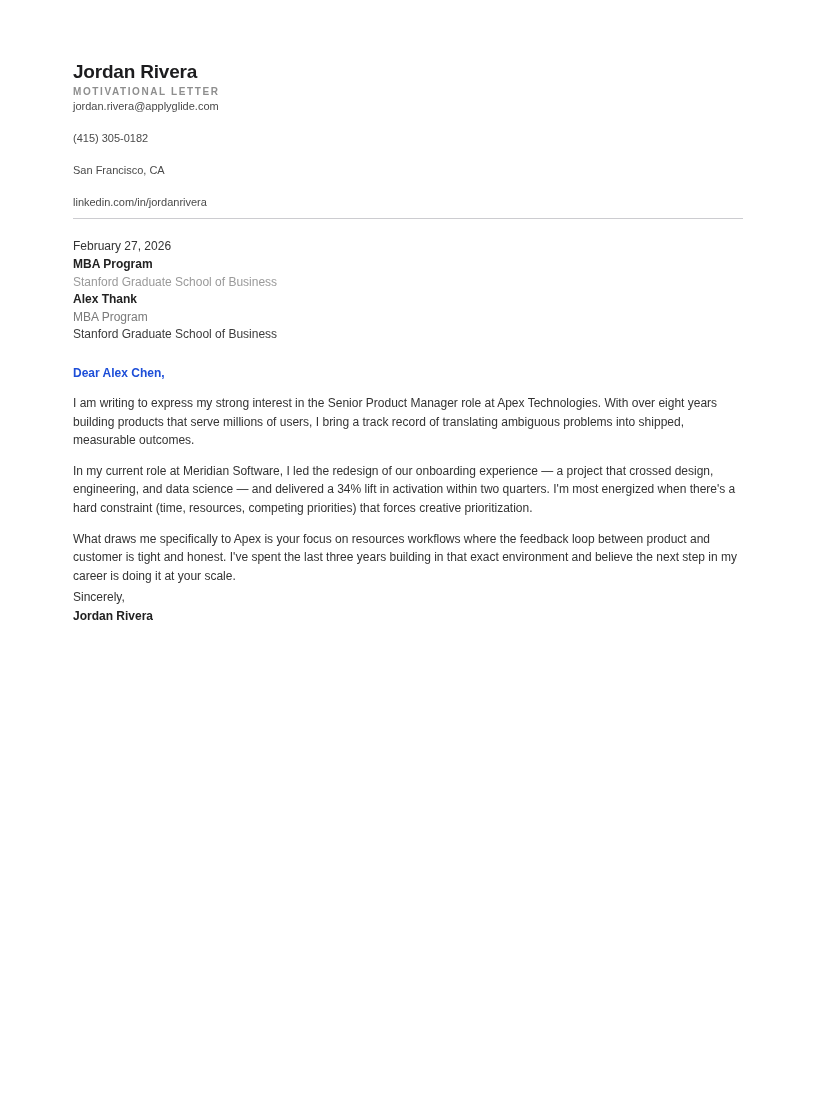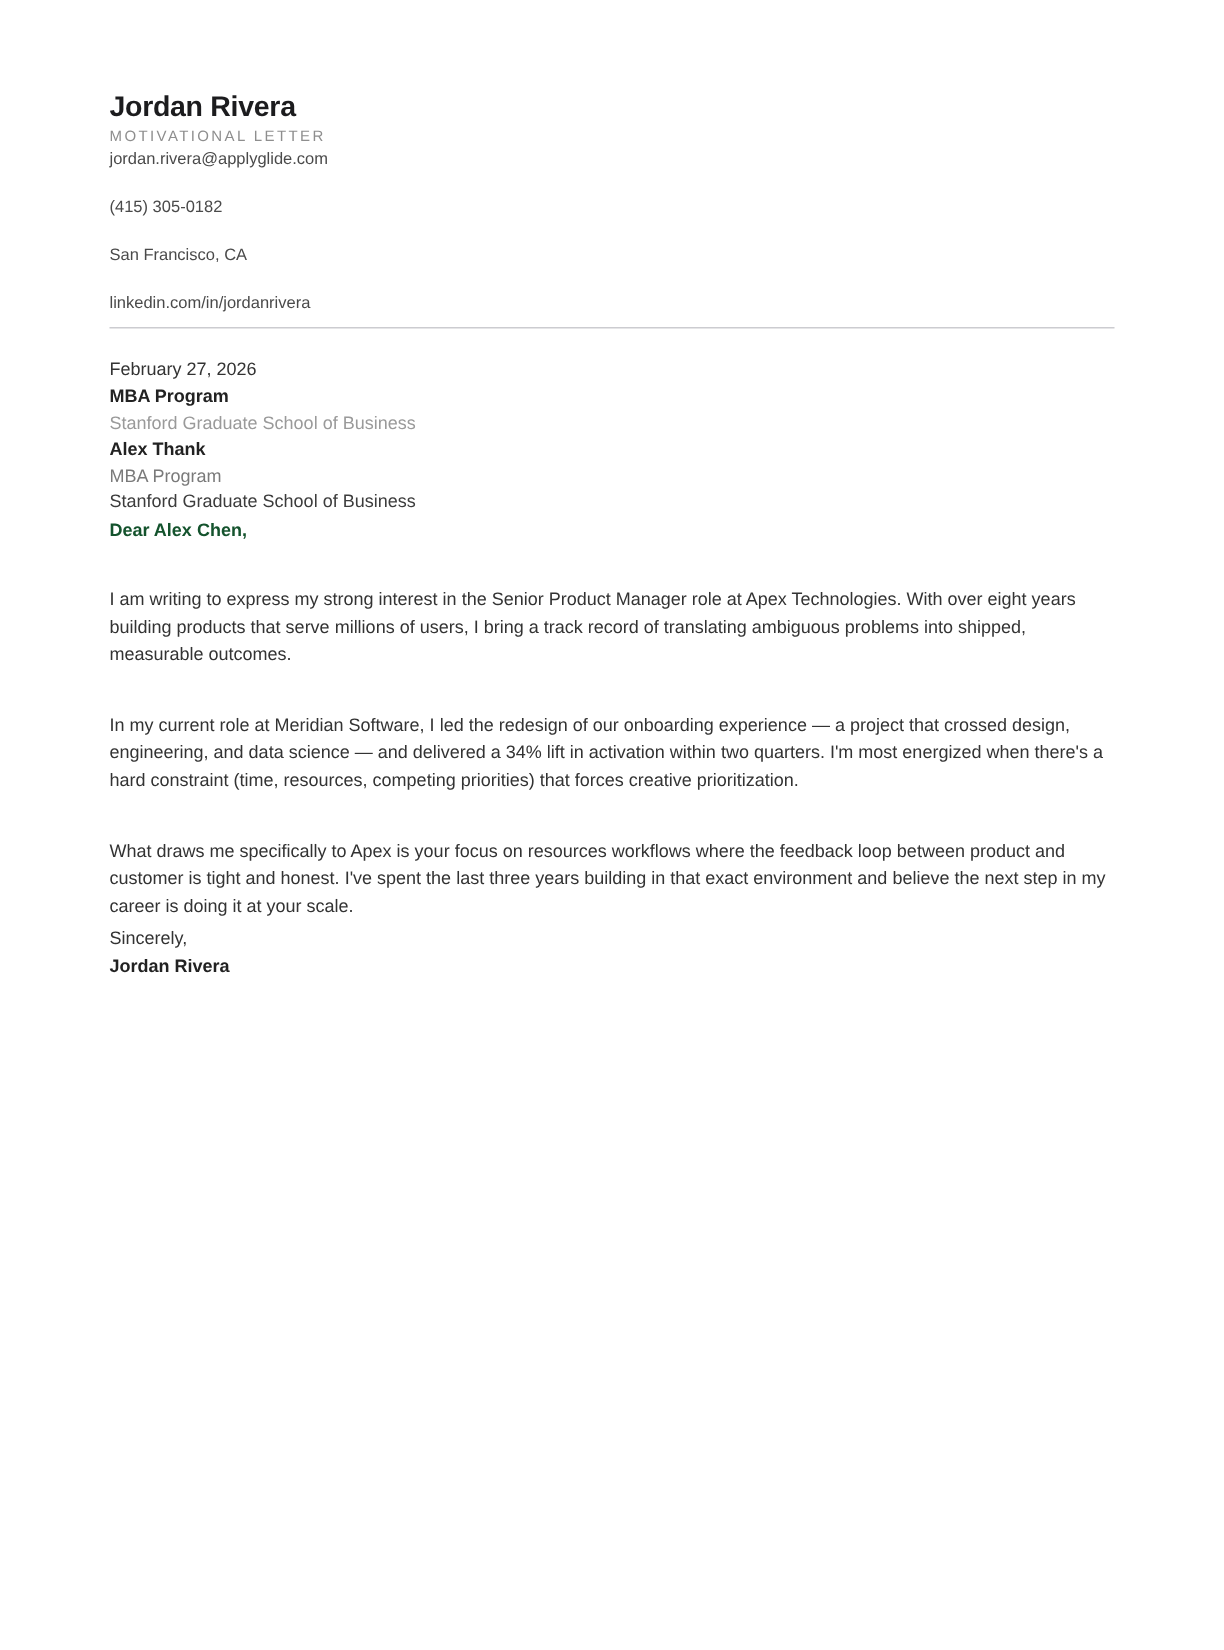--- a/index.html
+++ b/index.html
@@ -20,20 +20,21 @@
     color: #1c1c1e;
     letter-spacing: -0.2px;
     line-height: 24px;
   }
   .doc-type {
     margin-top: 1px;
     font-size: 10px;
     letter-spacing: 1.6px;
     color: #8e8e8e;
     line-height: 13px;
+    font-weight: bold;
   }
   .contact {
     margin-top: 1px;
     font-size: 11px;
     color: #4a4a4a;
     line-height: 14px;
     display: flex;
     gap: 18px;
     flex-direction: column;
   }
@@ -45,25 +46,26 @@
 
   
   .body-text { font-size: 12px; color: #333333; }
   .date { margin-top: 18px; line-height: 19px; }
   .recipient { line-height: 17.5px; }
   .bold { font-weight: bold; color: #222222; }
   .muted { color: #9a9a9a; }
   .mid { color: #7a7a7a; }
   .dark { color: #3c3c3c; }
   .salutation {
+    margin-top: 20px;
     font-weight: bold;
-    color: #14532d;
+    color: #1d4ed8;
     line-height: 18.5px;
   }
-  p.para { margin-top: 28px; line-height: 18.6px; }
+  p.para { margin-top: 12px; line-height: 18.6px; }
   .closing { margin-top: 3px; line-height: 18.5px; }
   .signature { font-weight: bold; color: #222222; }
 </style>
 </head>
 <body>
 
 <div class="page">
   <header>
     <h1 class="name">Jordan Rivera</h1>
     <div class="doc-type">MOTIVATIONAL LETTER</div>

